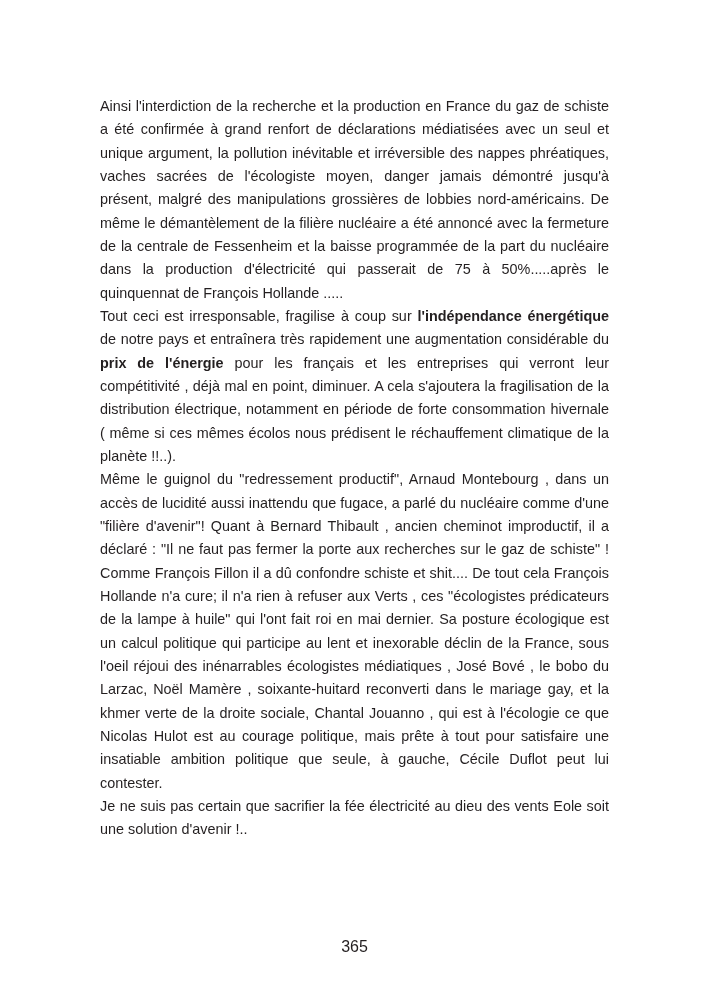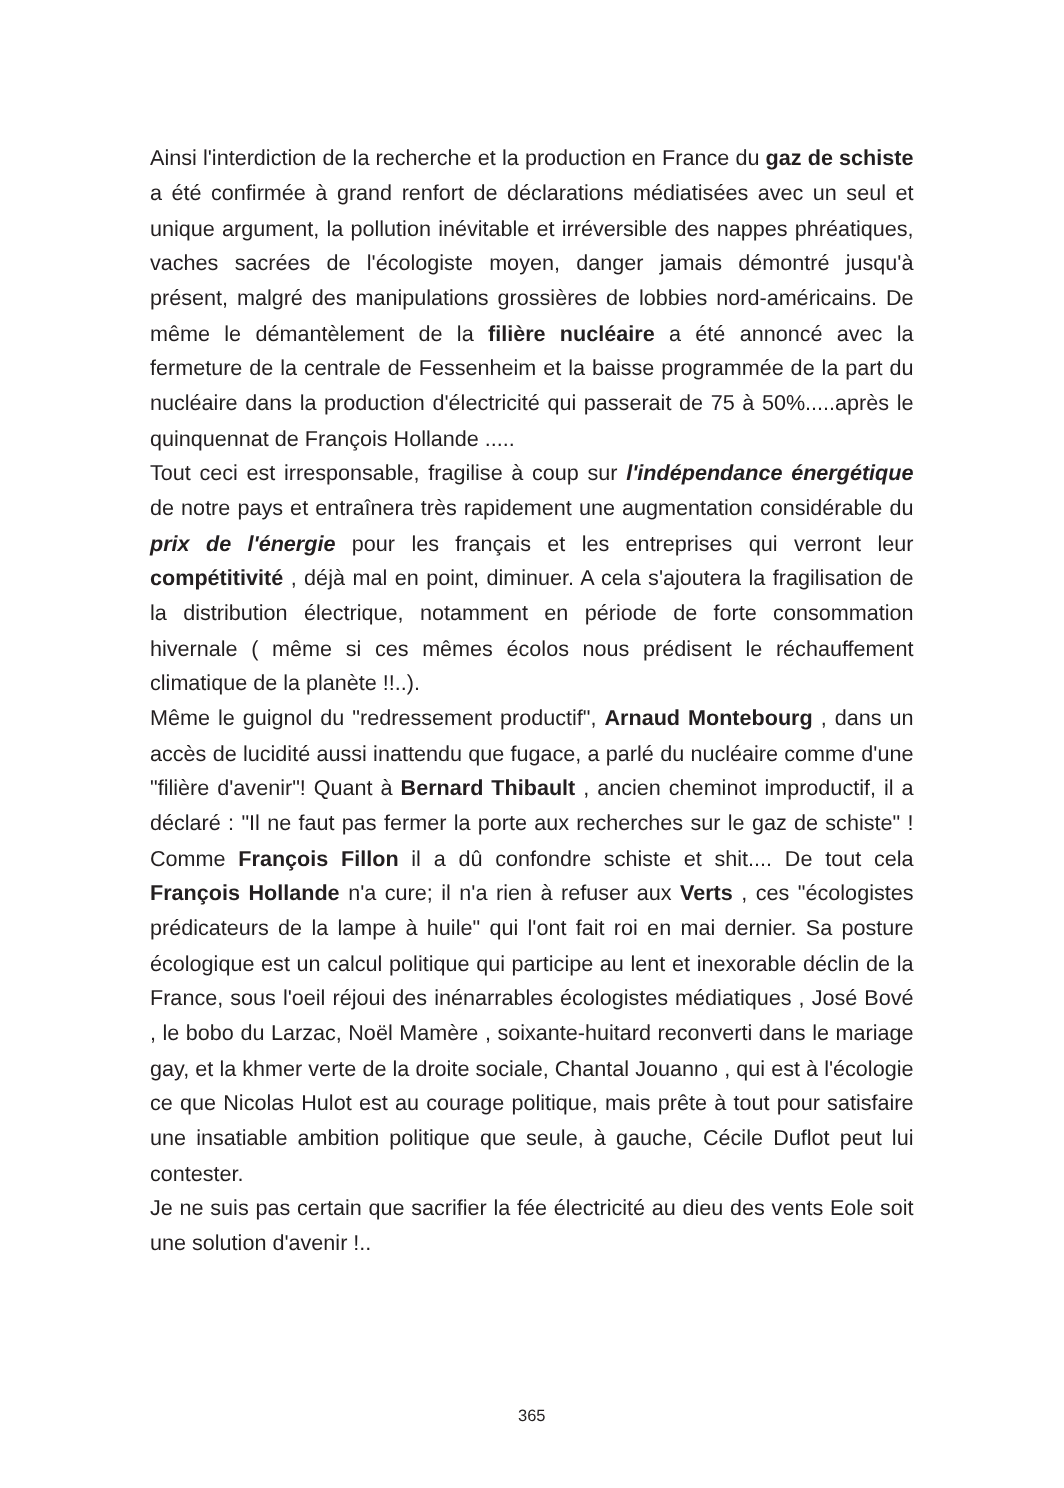--- a/index.html
+++ b/index.html
@@ -31,30 +31,30 @@
     font-size: 14.4px;
     line-height: 1.62;
     text-align: justify;
     color: #231f20;
     -webkit-hyphens: none;
     hyphens: none;
   }
   p.para.last {
     text-align: justify;
   }
-  .b { font-weight: bold; }
+  .b { font-weight: normal; }
   .i { }
-  .bi { font-weight: bold; font-style: italic; }
+  .bi { font-weight: bold; }
   .folio {
     position: absolute;
     left: 0;
     top: 938px;
     width: 709px;
     text-align: center;
-    font-size: 11px;
+    font-size: 16px;
     color: #231f20;
   }
 </style>
 </head>
 <body>
 
 <div class="page">
   <div class="content">
     <p class="para"><span>Ainsi l'interdiction de la recherche et la production en France du </span><span class="b">gaz de schiste</span><span> a été confirmée à grand renfort de déclarations médiatisées avec un seul et unique argument, la </span><span class="i">pollution</span><span> inévitable et irréversible des nappes phréatiques, vaches sacrées de l'écologiste moyen, danger jamais démontré jusqu'à présent, malgré des manipulations grossières de lobbies nord-américains. De même le démantèlement de la </span><span class="b">filière nucléaire</span><span>  a été annoncé avec la fermeture de la centrale de Fessenheim et la baisse programmée de la part du nucléaire dans la production d'électricité  qui passerait de 75 à 50%.....après le quinquennat de François Hollande .....</span></p>
     <p class="para"><span>Tout ceci est irresponsable, fragilise à coup sur </span><span class="bi">l'indépendance énergétique</span><span>   de notre pays et entraînera très rapidement une augmentation considérable du </span><span class="bi">prix de l'énergie</span><span> pour les français et les entreprises qui verront leur </span><span class="b">compétitivité</span><span>   , déjà mal en point, diminuer. A cela s'ajoutera la fragilisation de la distribution électrique, notamment en période de forte consommation hivernale ( même si ces mêmes écolos nous prédisent le réchauffement climatique de la planète !!..).</span></p>

